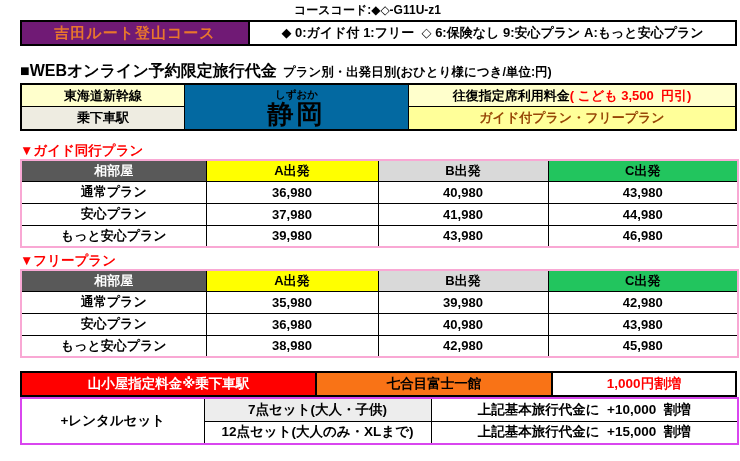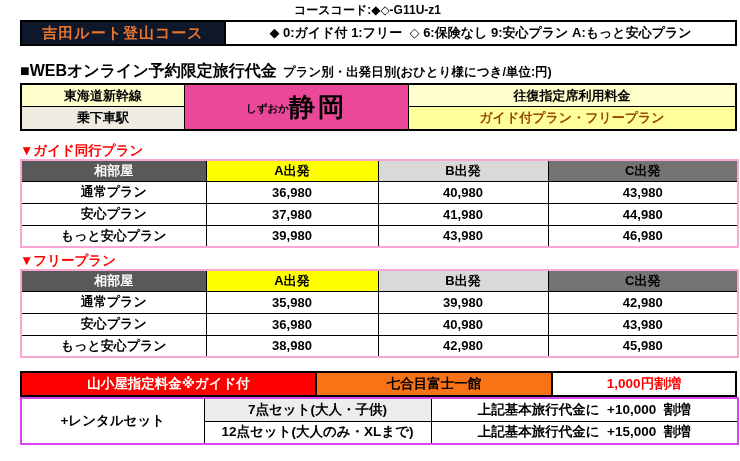--- a/index.html
+++ b/index.html
@@ -23,22 +23,22 @@
   }
 
   
   .header-bar {
     margin: 2px 0 0 20px;
     width: 717px; height: 26px;
     border: 2px solid #000;
     display: flex;
   }
   .header-route {
-    width: 204px;
-    background: #0f172a;
+    width: 228px;
+    background: #701a75;
     color: #E8762D;
     border-right: 2px solid #000;
     display: flex; align-items: center; justify-content: center;
     font-size: 15px; font-weight: bold;
     letter-spacing: 1px;
   }
   .header-legend {
     flex: 1;
     display: flex; align-items: center; justify-content: center;
     font-size: 13px; font-weight: bold;
@@ -65,22 +65,22 @@
     font-size: 13px; font-weight: bold;
   }
   .st-station {
     background: #EEECE1; border-right: 1px solid #000;
     font-size: 13px; font-weight: bold;
   }
   .st-mid {
     grid-row: 1 / span 2;
     grid-column: 2;
     border-right: 1px solid #000;
-    flex-direction: row;
-    background: #ec4899;
+    flex-direction: column;
+    background: #0369a1;
     justify-content: flex-start;
   }
   .st-furigana { font-size: 10.5px; font-weight: bold; line-height: 14px; margin-top: 1px; }
   .st-name { font-size: 26px; font-weight: bold; line-height: 27px; letter-spacing: 3px; }
   .st-fee {
     background: #FFFFCC; border-bottom: 1px solid #000;
     font-size: 13px; font-weight: bold; white-space: pre;
   }
   .st-fee .red-part { color: #FF0000; }
   .st-plans {
@@ -113,21 +113,21 @@
     font-weight: bold;
     padding: 0;
     height: 21px;
   }
   table.price-table { border: 2px solid #f9a8d4; padding-left: 20px; }
   table.price-table th { height: 21px; }
   table.price-table td { height: 22px; }
   th.th-room { background: #595959; color: #ffffff; }
   th.th-a { background: #FFFF00; }
   th.th-b { background: #D9D9D9; }
-  th.th-c { background: #737373; margin-top: 12px; }
+  th.th-c { background: #22c55e; margin-top: 12px; }
 
   
   .hut-row {
     margin: 13px 0 0 20px;
     width: 717px; height: 26px;
     border: 2px solid #000;
     display: flex;
   }
   .hut-row > div {
     display: flex; align-items: center; justify-content: center;
@@ -172,21 +172,21 @@
   <span class="title-main">■WEBオンライン予約限定旅行代金</span><span class="title-sub">プラン別・出発日別(おひとり様につき/単位:円)</span>
 </div>
 
 <div class="station">
   <div class="st-line">東海道新幹線</div>
   <div class="st-mid">
     <div class="st-furigana">しずおか</div>
     <div class="st-name">静岡</div>
   </div>
   <div class="st-fee">
-    <span>往復指定席利用料金</span>
+    <span>往復指定席利用料金</span><span class="red-part">( こども 3,500  円引)</span>
   </div>
   <div class="st-station">乗下車駅</div>
   <div class="st-plans">ガイド付プラン・フリープラン</div>
 </div>
 
 <div class="section-label">▼ガイド同行プラン</div>
 
 <table class="price-table">
   <colgroup>
       <col style="width:185px">
@@ -253,21 +253,21 @@
   <tr>
     <td>もっと安心プラン</td>
     <td>38,980</td>
     <td>42,980</td>
     <td>45,980</td>
   </tr>
 </tbody>
   </table>
 
 <div class="hut-row">
-  <div class="hut-label">山小屋指定料金※ガイド付</div>
+  <div class="hut-label">山小屋指定料金※乗下車駅</div>
   <div class="hut-name">七合目富士一館</div>
   <div class="hut-surcharge">1,000円割増</div>
 </div>
 
 <table class="rental-table">
   <colgroup>
       <col style="width:183px">
       <col style="width:227px">
       <col style="width:307px">
     </colgroup>

